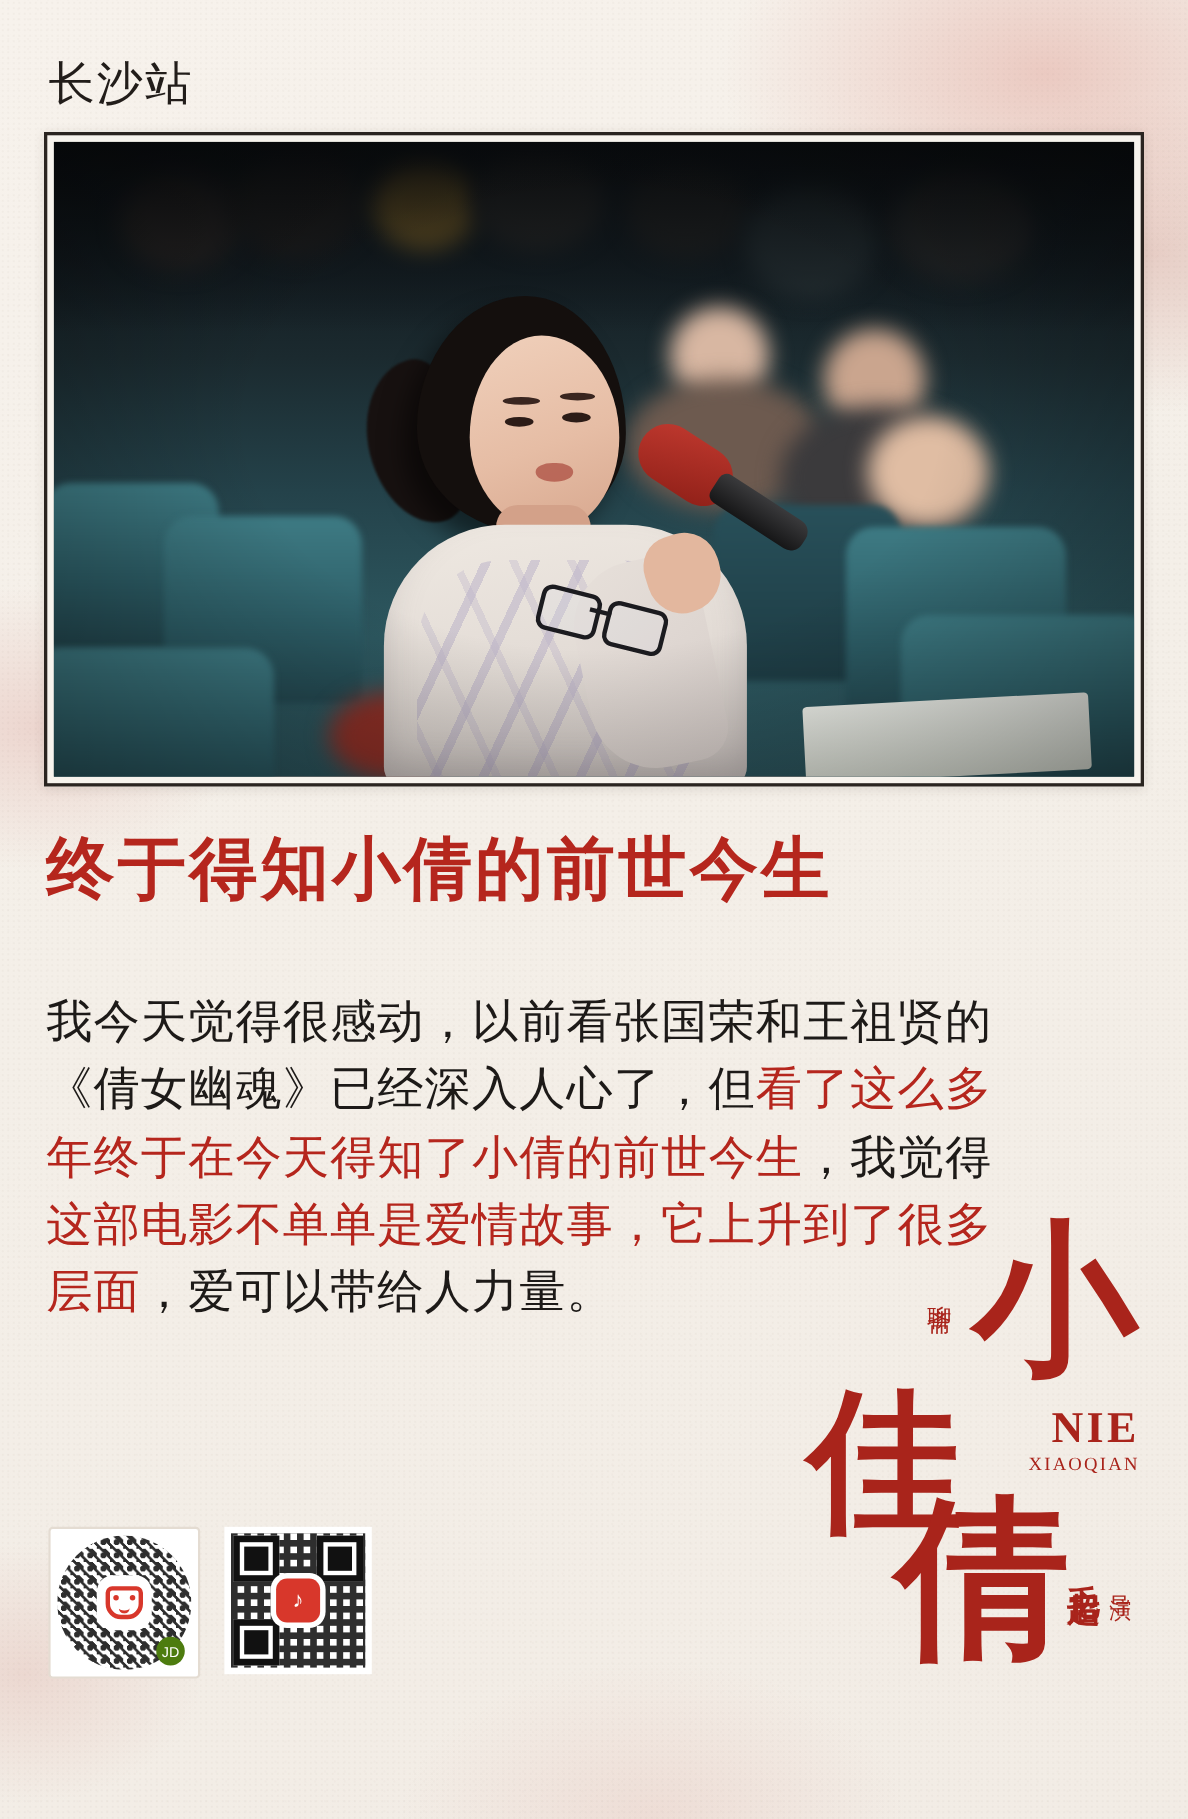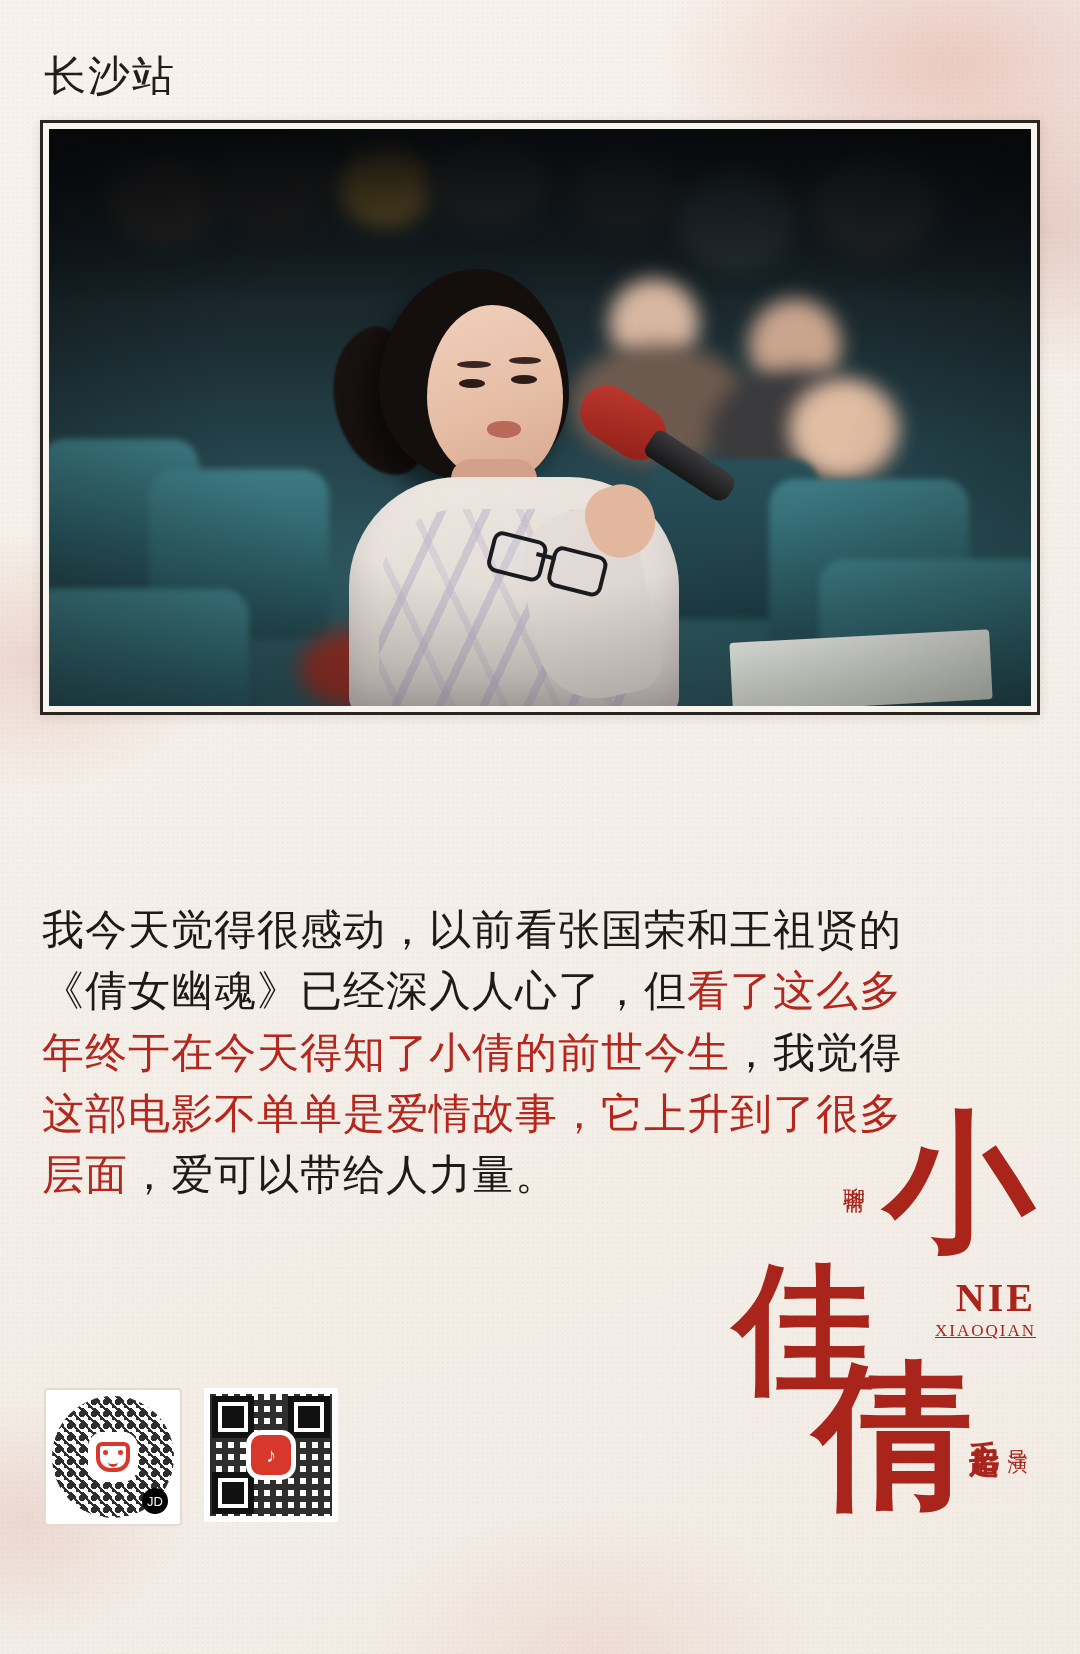--- a/index.html
+++ b/index.html
@@ -284,21 +284,20 @@
     font-size: 40px;
     font-weight: bold;
     letter-spacing: 3px;
     color: #a9241b;
   }
   .logo .nie-en .n2 {
     display: block;
     font-size: 17px;
     letter-spacing: 2px;
     color: #a9241b;
-    text-decoration: underline;
   }
   .logo .jia {
     position: absolute;
     left: 0; top: 150px;
     font-size: 140px;
     line-height: .92;
     font-weight: bold;
     color: #a9241b;
     font-family: "Liberation Serif", "DejaVu Serif", serif;
   }
@@ -406,21 +405,21 @@
   .cat-mouth {
     position: absolute; left: 50%; transform: translateX(-50%);
     bottom: 5px; width: 10px; height: 5px;
     border-bottom: 3px solid #d8372b; border-radius: 0 0 8px 8px;
   }
   .jd-badge {
     position: absolute;
     right: 12px; bottom: 10px;
     width: 26px; height: 26px;
     border-radius: 50%;
-    background: #000000;
+    background: #4d7c0f;
     color: #fff;
     font-size: 13px;
     display: flex; align-items: center; justify-content: center;
     font-family: "Liberation Sans", sans-serif;
   }
 
   .date-line {
     position: absolute;
     left: 46px;
     bottom: 58px;
@@ -490,20 +489,21 @@
           <div class="mic-head"></div>
           <div class="mic-body"></div>
         </div>
       </div>
 
       <div class="paper-doc"></div>
       <div class="vignette"></div>
     </div>
   </div>
 
+  <div class="headline">终于得知小倩的前世今生</div>
 
   <div class="body-text">
     <span>我今天觉得很感动，以前看张国荣和王祖贤的《倩女幽魂》已经深入人心了，但</span><span class="hl">看了这么多年终于在今天得知了小倩的前世今生</span><span>，我觉得</span><span class="hl">这部电影不单单是爱情故事，它上升到了很多层面</span><span>，爱可以带给人力量。</span>
   </div>
 
   <div class="logo">
     <div class="liaozhai">聊斋</div>
     <div class="xiao">小</div>
     <div class="nie-en">
       <span class="n1">NIE</span>

